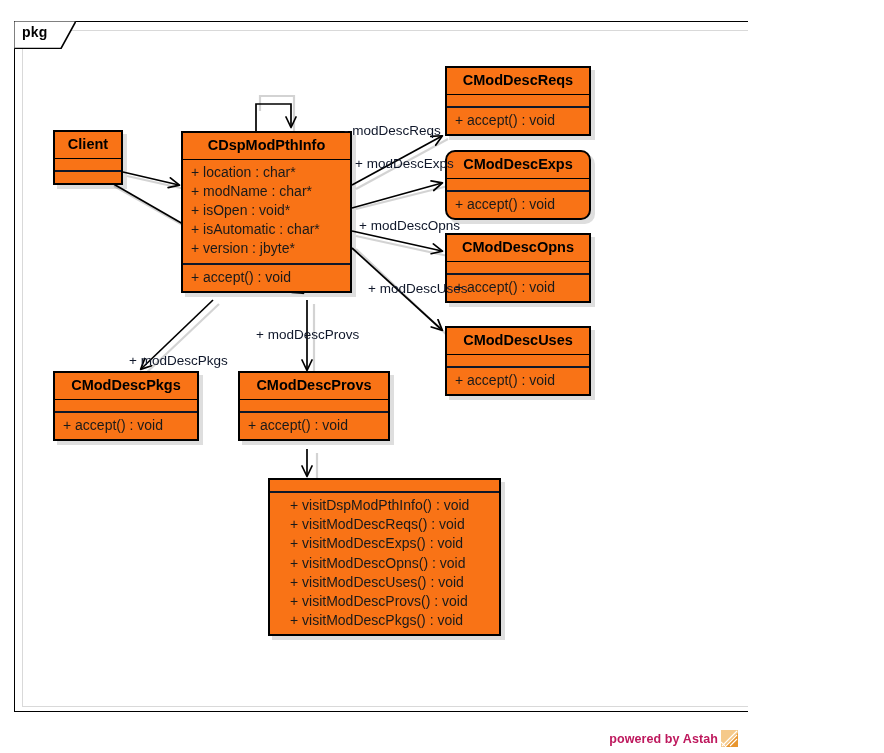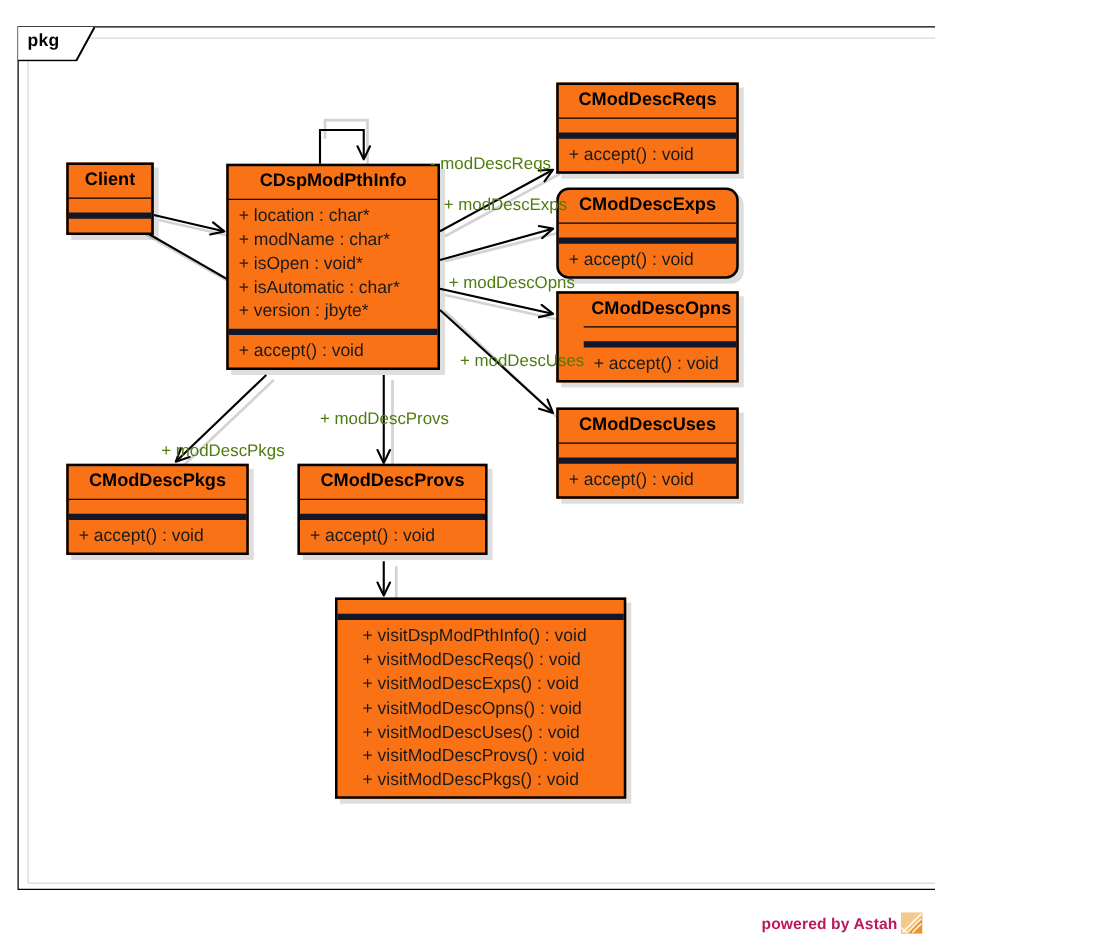--- a/index.html
+++ b/index.html
@@ -72,35 +72,35 @@
     text-align: center;
     font-size: 14.5px;
     font-weight: bold;
     color: #000000;
     padding: 4px 6px 5px 6px;
     border-bottom: 1px solid #000000;
     white-space: nowrap;
     line-height: 1.15;
   }
   .uml-compartment {
-    border-bottom: 5px solid #0f172a;
+    border-bottom: 2px solid #0f172a;
     padding: 3px 8px 4px 8px;
     font-size: 14px;
     color: #1a1a1a;
     line-height: 1.37;
   }
   .uml-compartment:last-child { border-bottom: none; }
   .uml-compartment.empty { padding: 0; height: 11px; }
   .uml-compartment .member { white-space: nowrap; }
 
   
   .assoc-label {
     position: absolute;
     font-size: 13.5px;
-    color: #4d7c0f;
+    color: #0f172a;
     white-space: nowrap;
     z-index: 8;
     background: transparent;
     line-height: 1;
   }
 
   
   #edges {
     position: absolute;
     left: 0;
@@ -243,21 +243,21 @@
   </div>
 
   <div class="uml-class" style="left:445px; top:150px; width:146px;border-radius:10px;">
     <div class="uml-name">CModDescExps</div>
     <div class="uml-compartment empty"></div>
     <div class="uml-compartment">
       <div class="member">+ accept() : void</div>
     </div>
   </div>
 
-  <div class="uml-class" style="left:445px; top:233px; width:146px;padding-left:20px;">
+  <div class="uml-class" style="left:445px; top:233px; width:146px;">
     <div class="uml-name">CModDescOpns</div>
     <div class="uml-compartment empty"></div>
     <div class="uml-compartment">
       <div class="member">+ accept() : void</div>
     </div>
   </div>
 
   <div class="uml-class" style="left:445px; top:326px; width:146px;">
     <div class="uml-name">CModDescUses</div>
     <div class="uml-compartment empty"></div>

